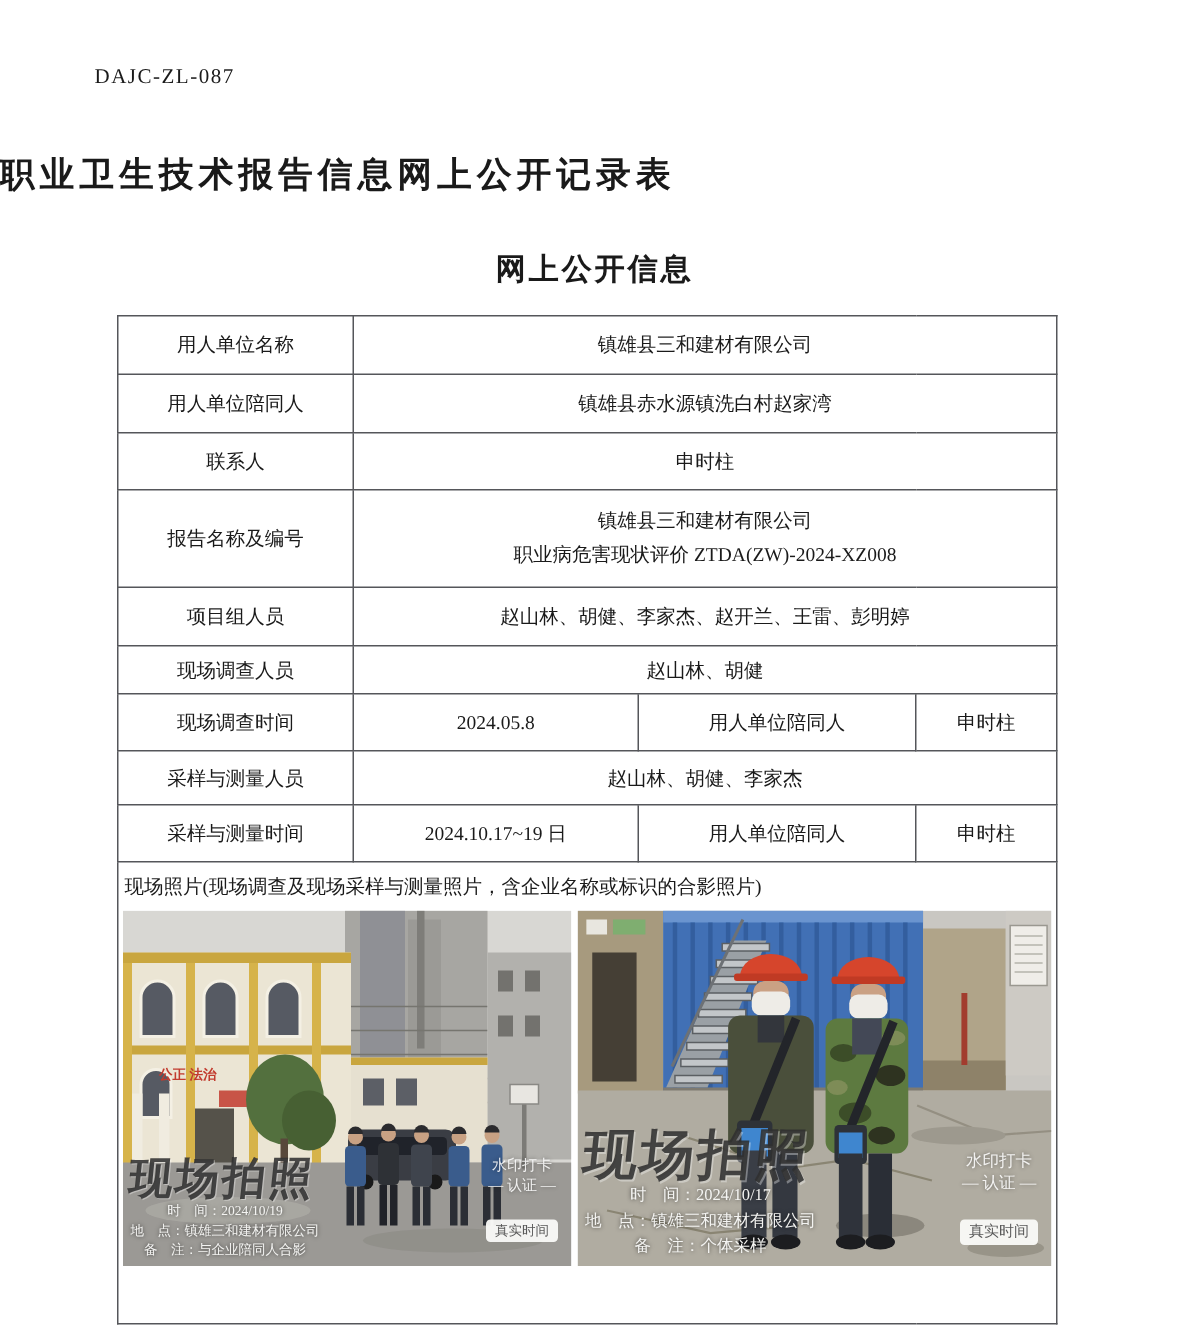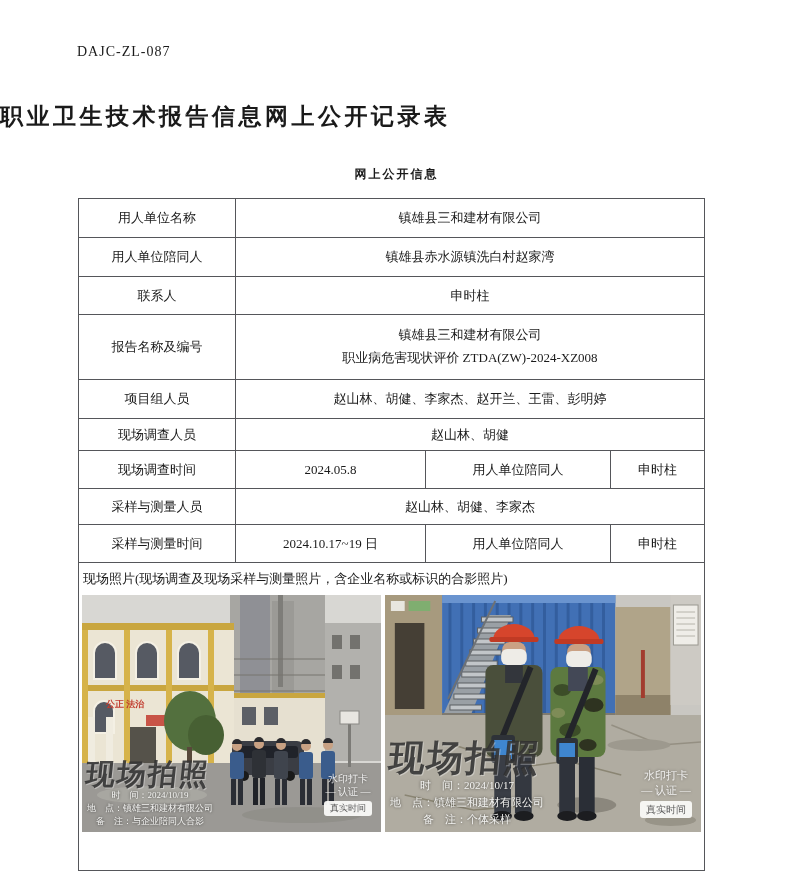--- a/index.html
+++ b/index.html
@@ -1,26 +1,26 @@
 <!DOCTYPE html>
 <html><head>
 <meta charset="utf-8">
 <style>
   html,body{margin:0;padding:0;background:#ffffff;}
   body{
     width:793px;height:888px;position:relative;overflow:hidden;
     font-family:"Liberation Serif","DejaVu Serif",serif;color:#1a1a1a;
   }
-  .doc-code{position:absolute;left:77px;top:44px;font-size:14px;letter-spacing:1px;}
+  .doc-code{position:absolute;left:63px;top:44px;font-size:14px;letter-spacing:1px;}
   .page-title{position:absolute;left:0;top:101px;width:793px;text-align:left;
     font-size:23px;font-weight:bold;letter-spacing:3.5px;}
   .page-subtitle{position:absolute;left:0;top:166px;width:793px;text-align:center;
-    font-size:12px;font-weight:bold;letter-spacing:2px;}
-
-  table.record{position:absolute;left:78px;top:198px;width:626px;
+    font-size:20px;font-weight:bold;letter-spacing:2px;}
+
+  table.record{position:absolute;left:78px;top:210px;width:626px;
     border-collapse:collapse;table-layout:fixed;}
   table.record td{border:1px solid #55565a;font-size:13px;text-align:center;
     vertical-align:middle;padding:0 3px;overflow:hidden;}
   tr.h39{height:39px}tr.h35{height:38px}tr.h65{height:65px}
   tr.h32{height:32px}tr.h38{height:38px}tr.h36{height:36px}
   td.two-line div{line-height:1.75;}
   td.media-cell{padding:0;text-align:left;}
   .photos-caption{font-size:13px;text-align:left;padding:8px 2px 7px 1px;line-height:1.3;}
 
   .photos{display:flex;gap:4px;height:275px;}
@@ -35,21 +35,21 @@
   .photo-left .wm-big{bottom:43px;font-size:29px;}
   .photo-right .wm-big{bottom:56px;font-size:36px;}
   .wm-info{position:absolute;left:5px;bottom:4px;color:#f4f4f2;
     text-shadow:0 0 3px rgba(0,0,0,0.65);white-space:nowrap;}
   .photo-left .wm-info{font-size:9px;line-height:13px;}
   .photo-right .wm-info{font-size:11px;line-height:17px;}
   .wm-stamp{position:absolute;right:9px;text-align:center;color:rgba(255,255,255,0.88);
     text-shadow:0 0 3px rgba(0,0,0,0.45);}
   .photo-left .wm-stamp{bottom:16px;font-size:10px;line-height:13px;}
   .photo-right .wm-stamp{bottom:14px;font-size:11px;line-height:15px;}
-  .wm-badge{margin-top:3px;background:rgba(250,250,248,0.95);color:#5a5a5a;
+  .wm-badge{margin-top:16px;background:rgba(250,250,248,0.95);color:#5a5a5a;
     border-radius:3px;padding:1px 6px;display:inline-block;text-shadow:none;}
   .photo-left .wm-badge{font-size:9px;}
   .photo-right .wm-badge{font-size:10px;}
 </style>
 </head>
 <body>
 
 <div class="doc-code">DAJC-ZL-087</div>
 <div class="page-title">职业卫生技术报告信息网上公开记录表</div>
 <div class="page-subtitle">网上公开信息</div>

